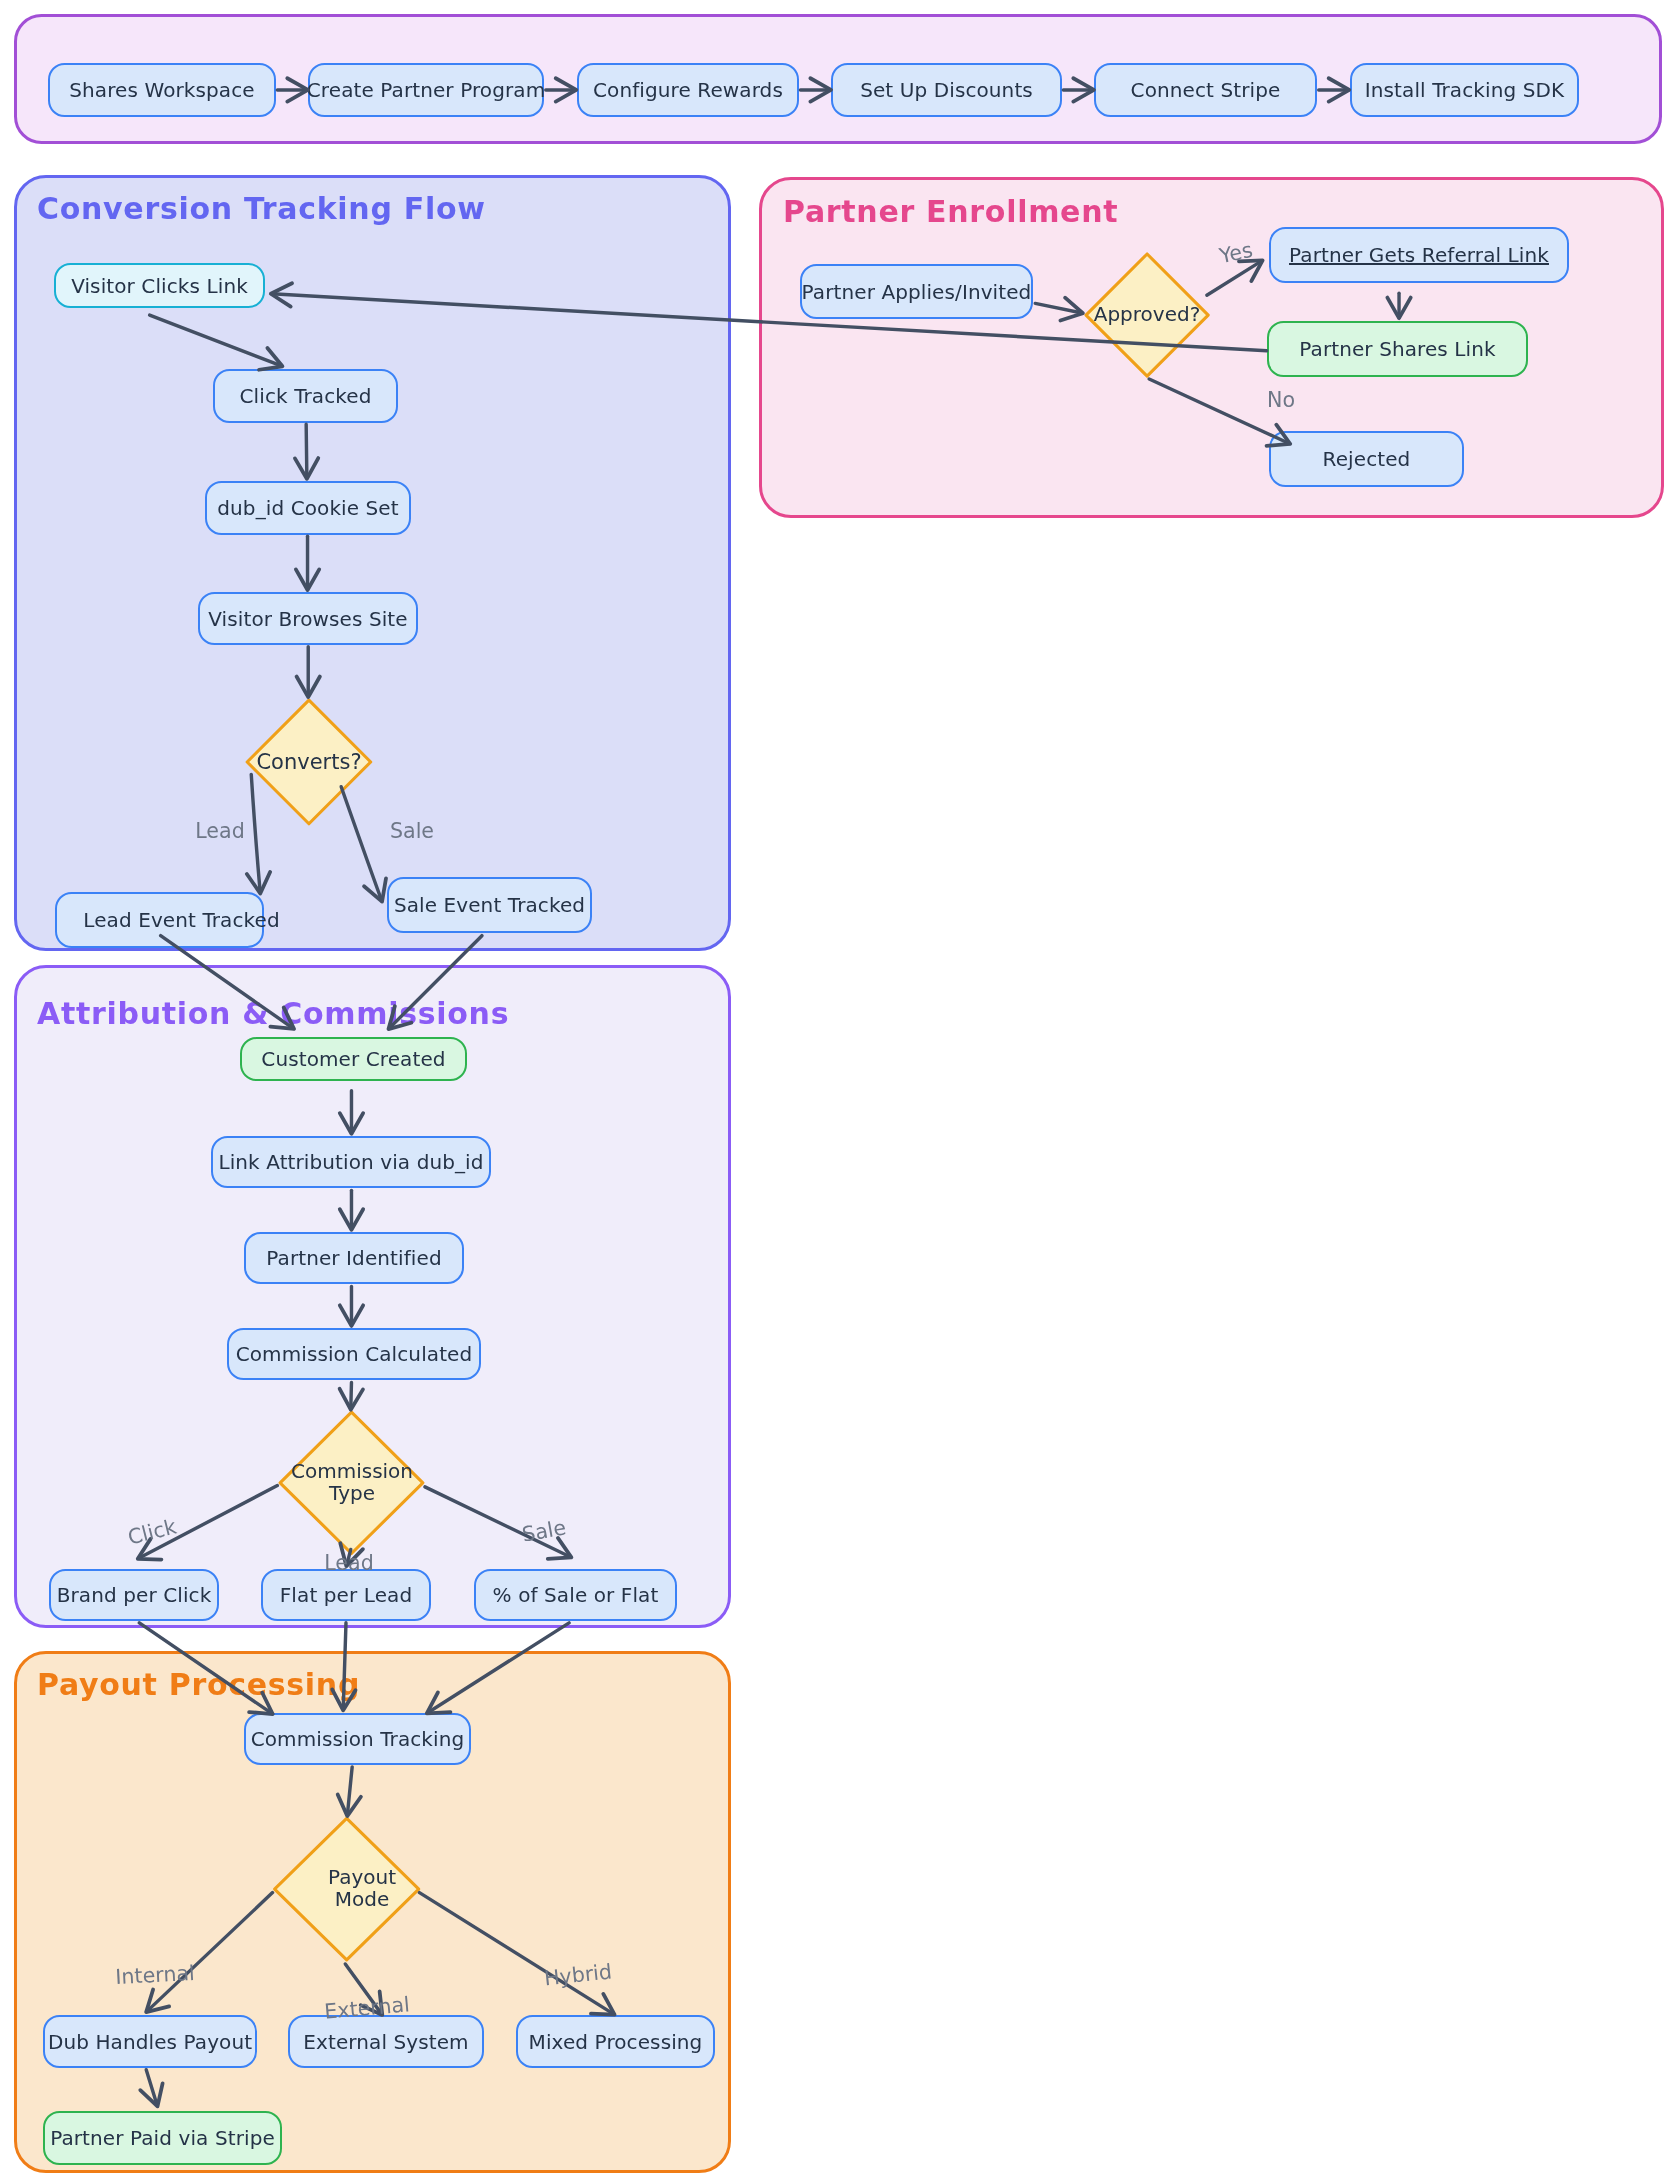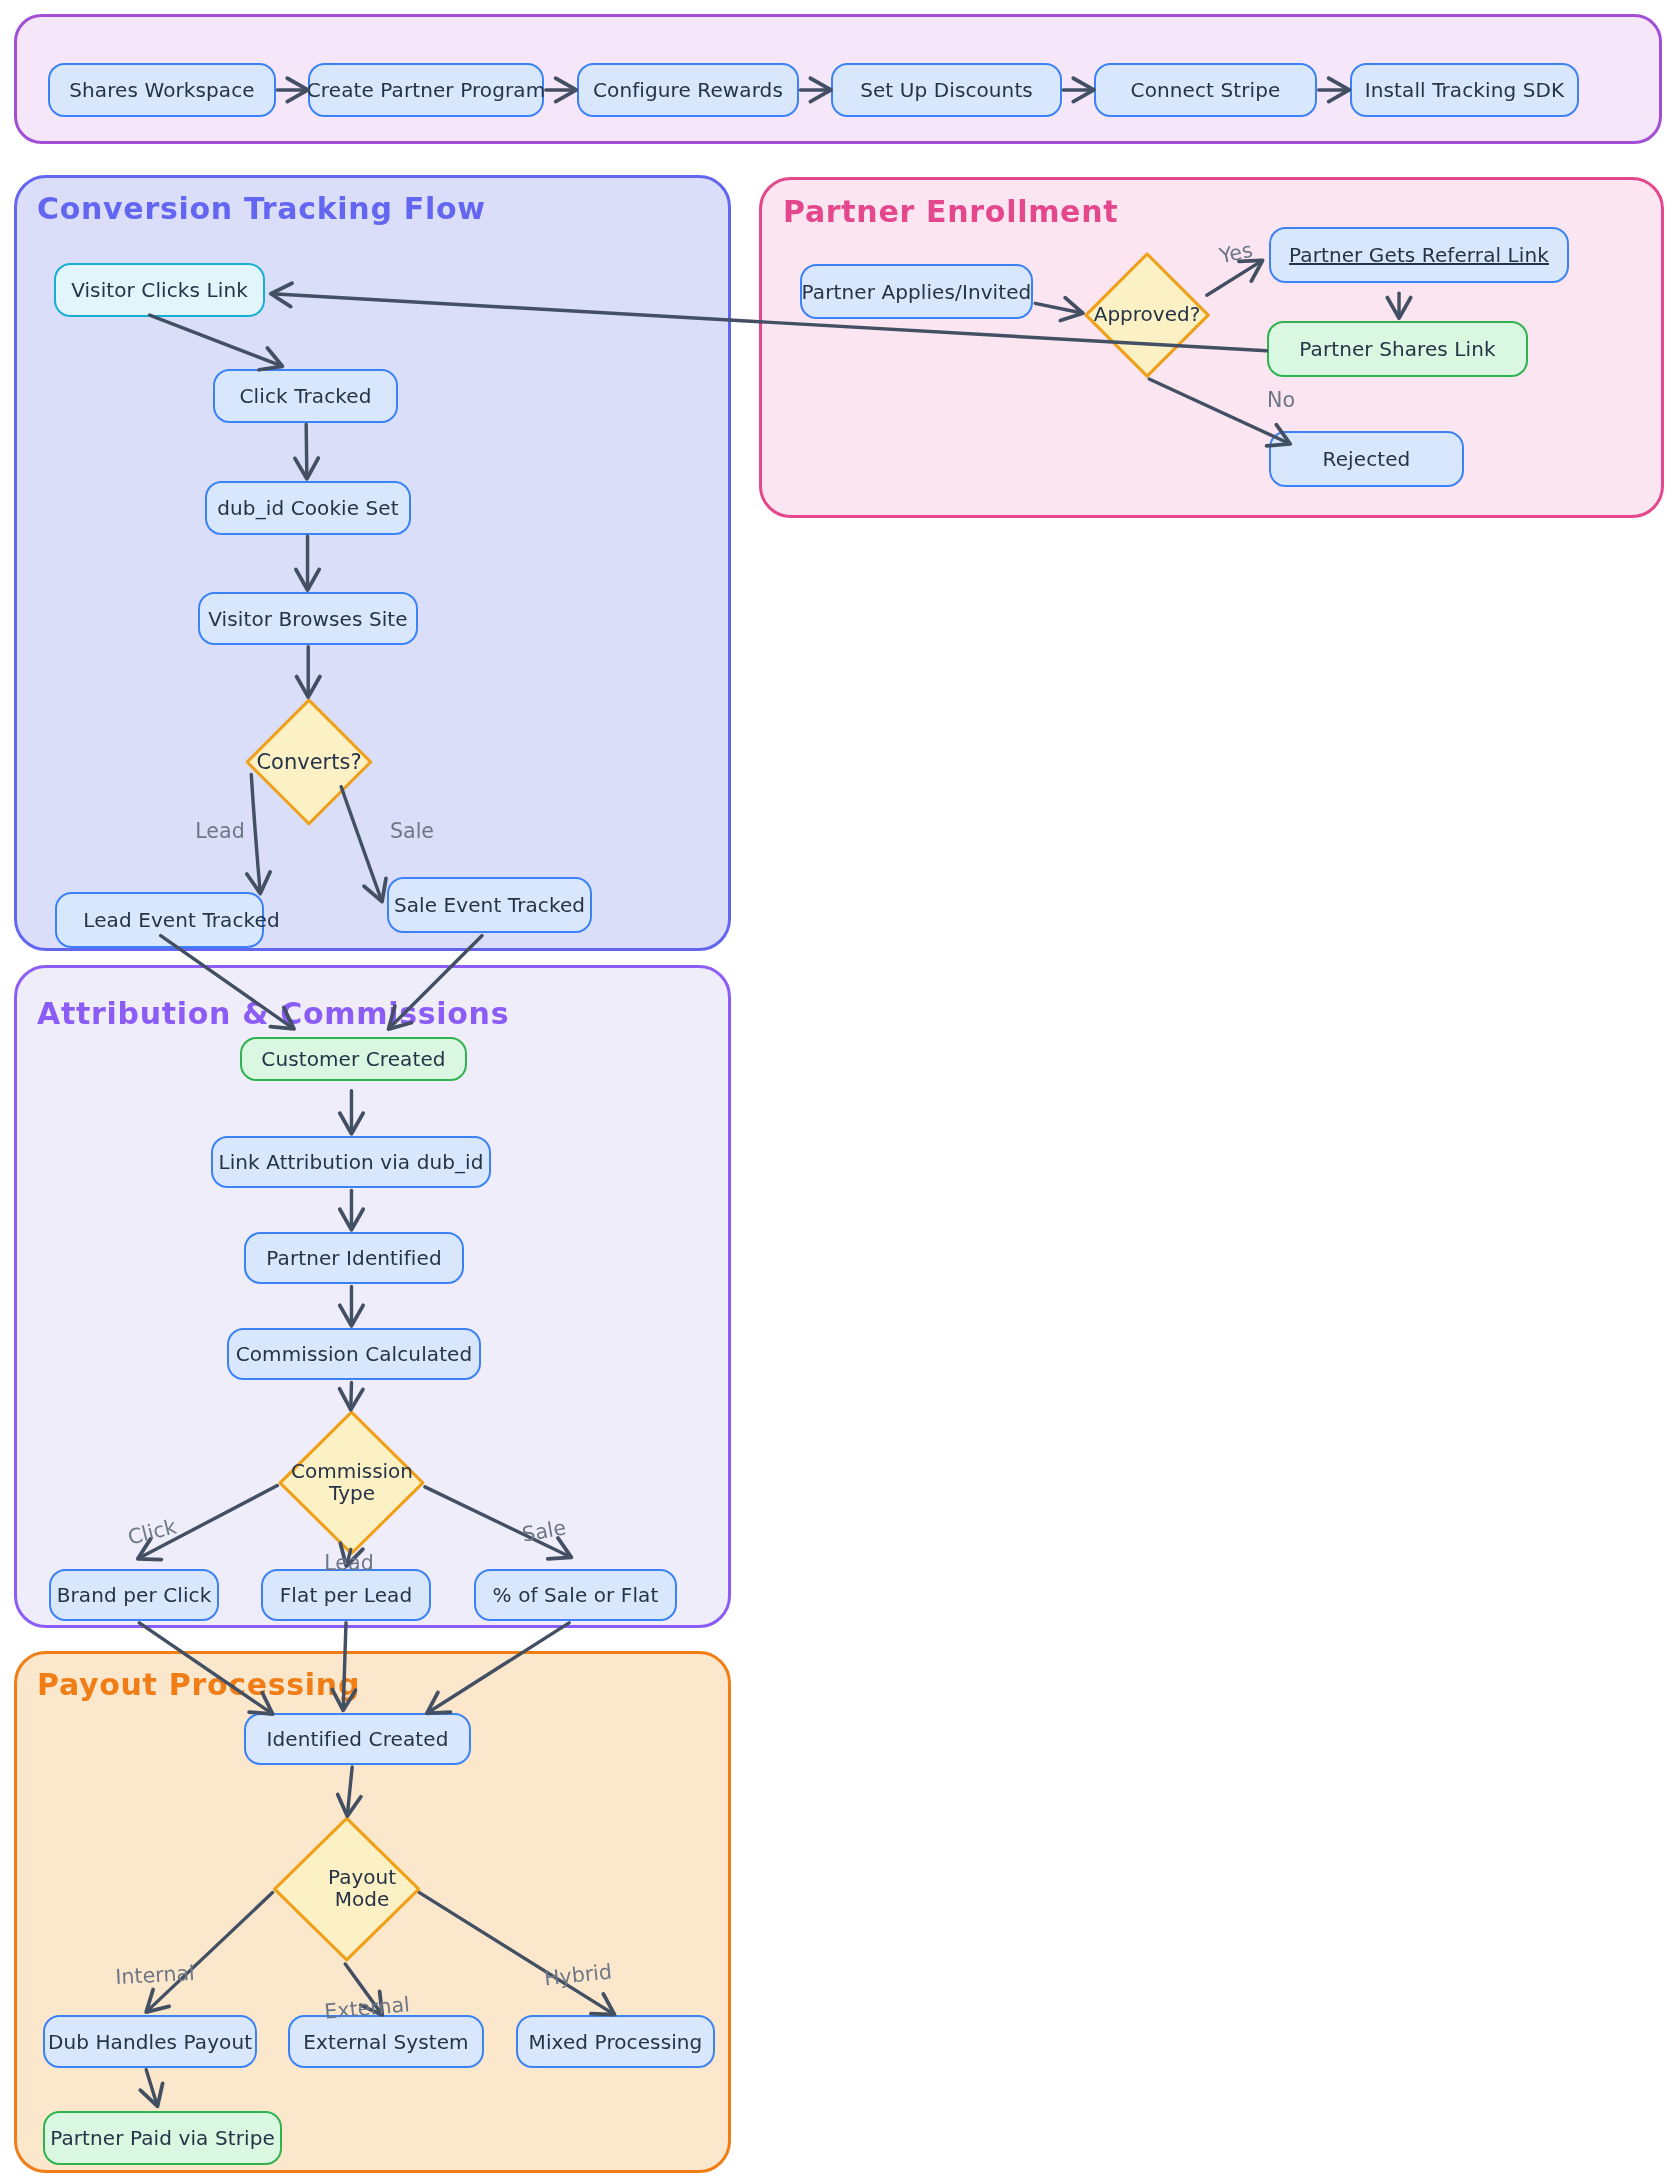--- a/index.html
+++ b/index.html
@@ -67,21 +67,21 @@
   <div class="node" style="left:831px;top:63px;width:231px;height:54px;">
       <span>Set Up Discounts</span>
     </div>
   <div class="node" style="left:1094px;top:63px;width:223px;height:54px;">
       <span>Connect Stripe</span>
     </div>
   <div class="node" style="left:1350px;top:63px;width:229px;height:54px;">
       <span>Install Tracking SDK</span>
     </div>
 
-  <div class="node cyan" style="left:54px;top:263px;width:211px;height:54px;">
+  <div class="node cyan" style="left:54px;top:263px;width:211px;height:45px;">
       <span>Visitor Clicks Link</span>
     </div>
   <div class="node" style="left:213px;top:369px;width:185px;height:54px;">
       <span>Click Tracked</span>
     </div>
   <div class="node" style="left:205px;top:481px;width:206px;height:54px;">
       <span>dub_id Cookie Set</span>
     </div>
   <div class="node" style="left:198px;top:592px;width:220px;height:53px;">
       <span>Visitor Browses Site</span>
@@ -122,21 +122,21 @@
       <span>Brand per Click</span>
     </div>
   <div class="node" style="left:261px;top:1569px;width:170px;height:52px;">
       <span>Flat per Lead</span>
     </div>
   <div class="node" style="left:474px;top:1569px;width:203px;height:52px;">
       <span>% of Sale or Flat</span>
     </div>
 
   <div class="node" style="left:244px;top:1713px;width:227px;height:52px;">
-      <span>Identified Created</span>
+      <span>Commission Tracking</span>
     </div>
   <div class="node" style="left:43px;top:2015px;width:214px;height:53px;">
       <span>Dub Handles Payout</span>
     </div>
   <div class="node" style="left:288px;top:2015px;width:196px;height:53px;">
       <span>External System</span>
     </div>
   <div class="node" style="left:516px;top:2015px;width:199px;height:53px;">
       <span>Mixed Processing</span>
     </div>

